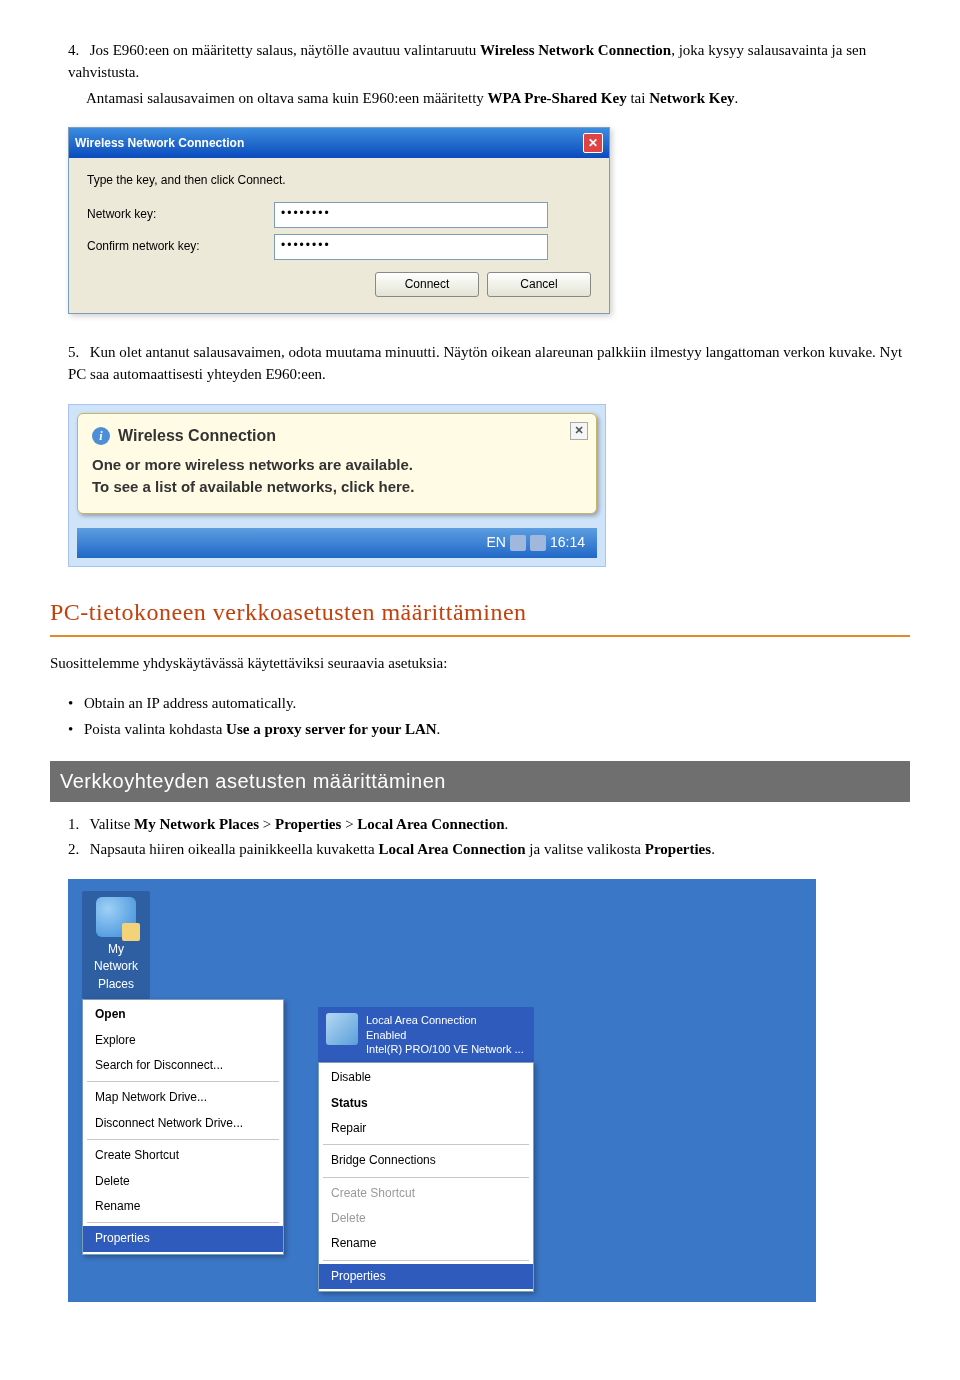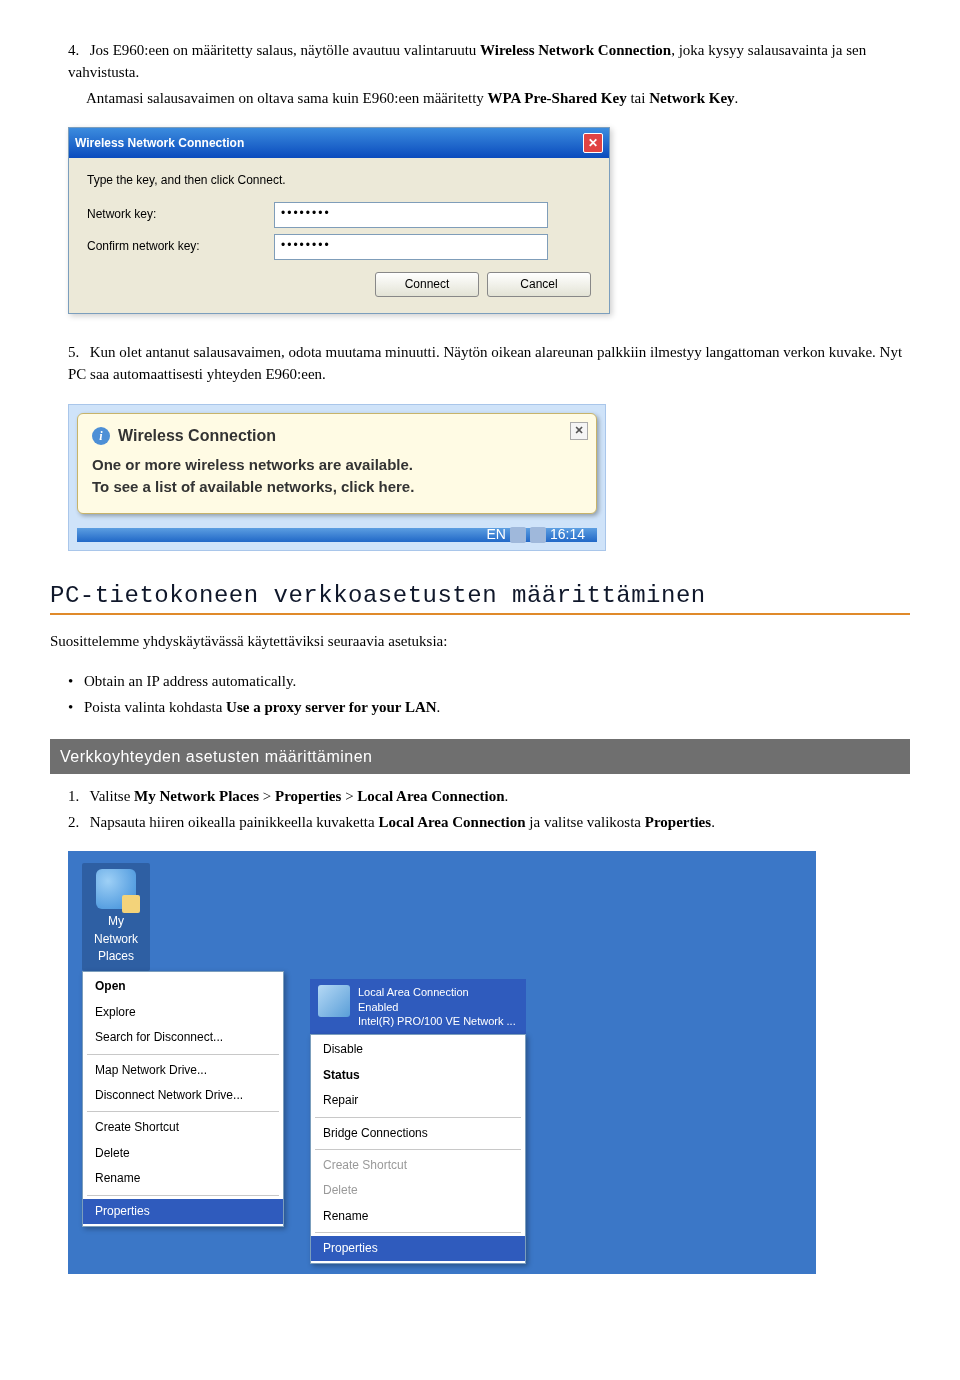--- a/index.html
+++ b/index.html
@@ -97,45 +97,46 @@
   .balloon .bt-close{
     position:absolute; right:8px; top:8px;
     width:16px;height:16px;border:1px solid #aaa;
     display:flex;align-items:center;justify-content:center;
     font-size:11px;color:#555;background:#f5f5f5;
   }
   .iicon{width:18px;height:18px;border-radius:50%;background:#4d8fd6;color:#fff;display:inline-flex;align-items:center;justify-content:center;font-style:italic;font-family:Georgia;font-weight:bold;font-size:12px;}
   .taskbar{
     margin-top:14px;
     background: linear-gradient(to bottom,#5c9ee1,#2168c7);
-    height:14px;
+    height:30px;
     display:flex;
     justify-content:flex-end;
     align-items:center;
     gap:4px;
     padding:0 12px;
     color:#fff;
     font-size:14px;
   }
   .tb-ico{width:16px;height:16px;background:#9fb8db;border-radius:2px;}
 
   h2.sec{
-    font-family: Liberation Mono, monospace;
-    color:#0f172a;
+    font-family: Liberation Serif, serif;
+    color:#c2410c;
     font-size:24px;
     font-weight:normal;
     letter-spacing:0.5px;
     border-bottom:2px solid #e08a2a;
+    padding-bottom:6px;
     margin: 18px 0 16px 0;
   }
   h3.sub{
     font-family: Arial, sans-serif;
     background:#6f6f6f;
     color:#fff;
-    font-size:16px;
+    font-size:20px;
     font-weight:normal;
     letter-spacing:0.5px;
     padding:6px 10px;
     margin: 20px 0 12px 0;
   }
   ul.bul{ margin:6px 0 16px 34px; padding:0; list-style:none;}
   ul.bul li{ margin:4px 0; position:relative; padding-left:0;}
   ul.bul li:before{ content:"•"; position:absolute; left:-16px; }
 
   .desktop{
@@ -154,21 +155,21 @@
     border-radius:2px;
     margin-bottom:8px;
   }
   .desk-icon .globe{
     width:40px;height:40px;margin:0 auto 4px;
     background: radial-gradient(circle at 30% 30%,#9ed0f6,#3a8bd8);
     border-radius:6px;
     position:relative;
   }
   .desk-icon .globe:after{content:"";position:absolute;bottom:-4px;right:-4px;width:18px;height:18px;background:#f3d37a;border-radius:2px;}
-  .menus{ display:flex; gap:26px; align-items:flex-start;}
+  .menus{ display:flex; gap:34px; align-items:flex-start;}
   .ctx-menu{
     background:#fff;
     border:1px solid #7b9ebd;
     box-shadow:2px 2px 5px rgba(0,0,0,0.3);
     min-width:200px;
     padding:2px 0;
   }
   .ctx-menu .row{
     padding:4px 12px;
     color:#000;

